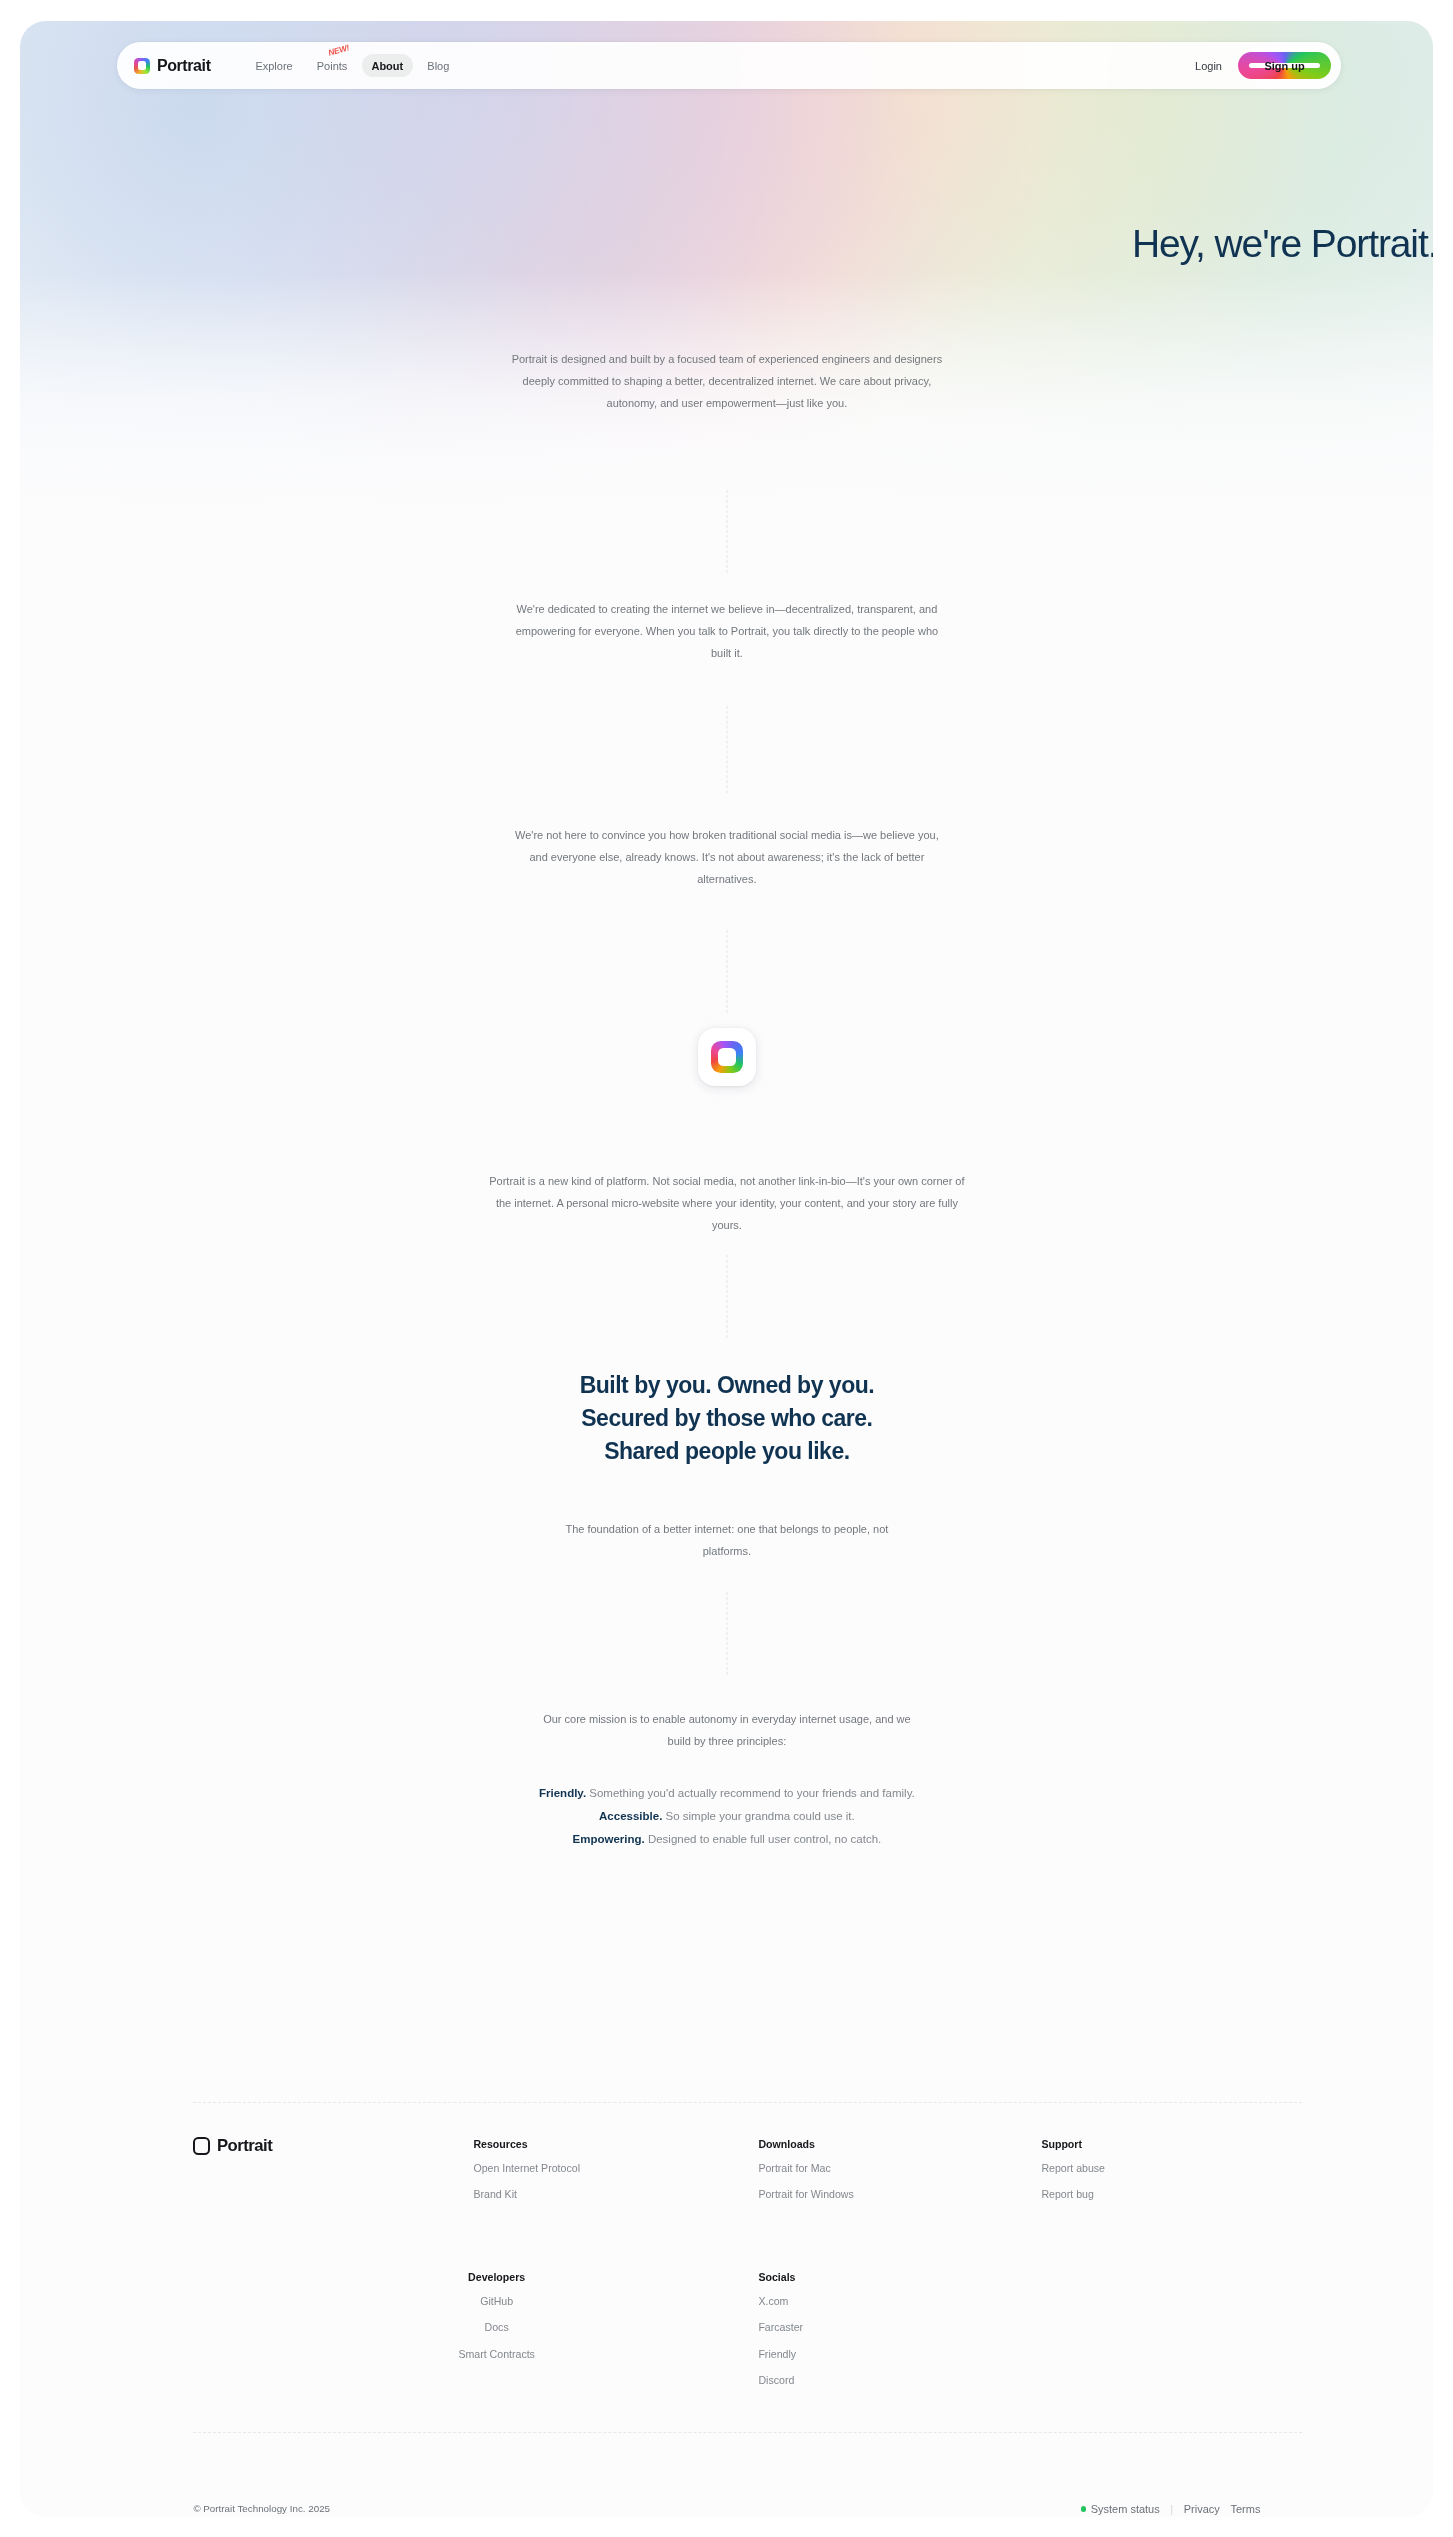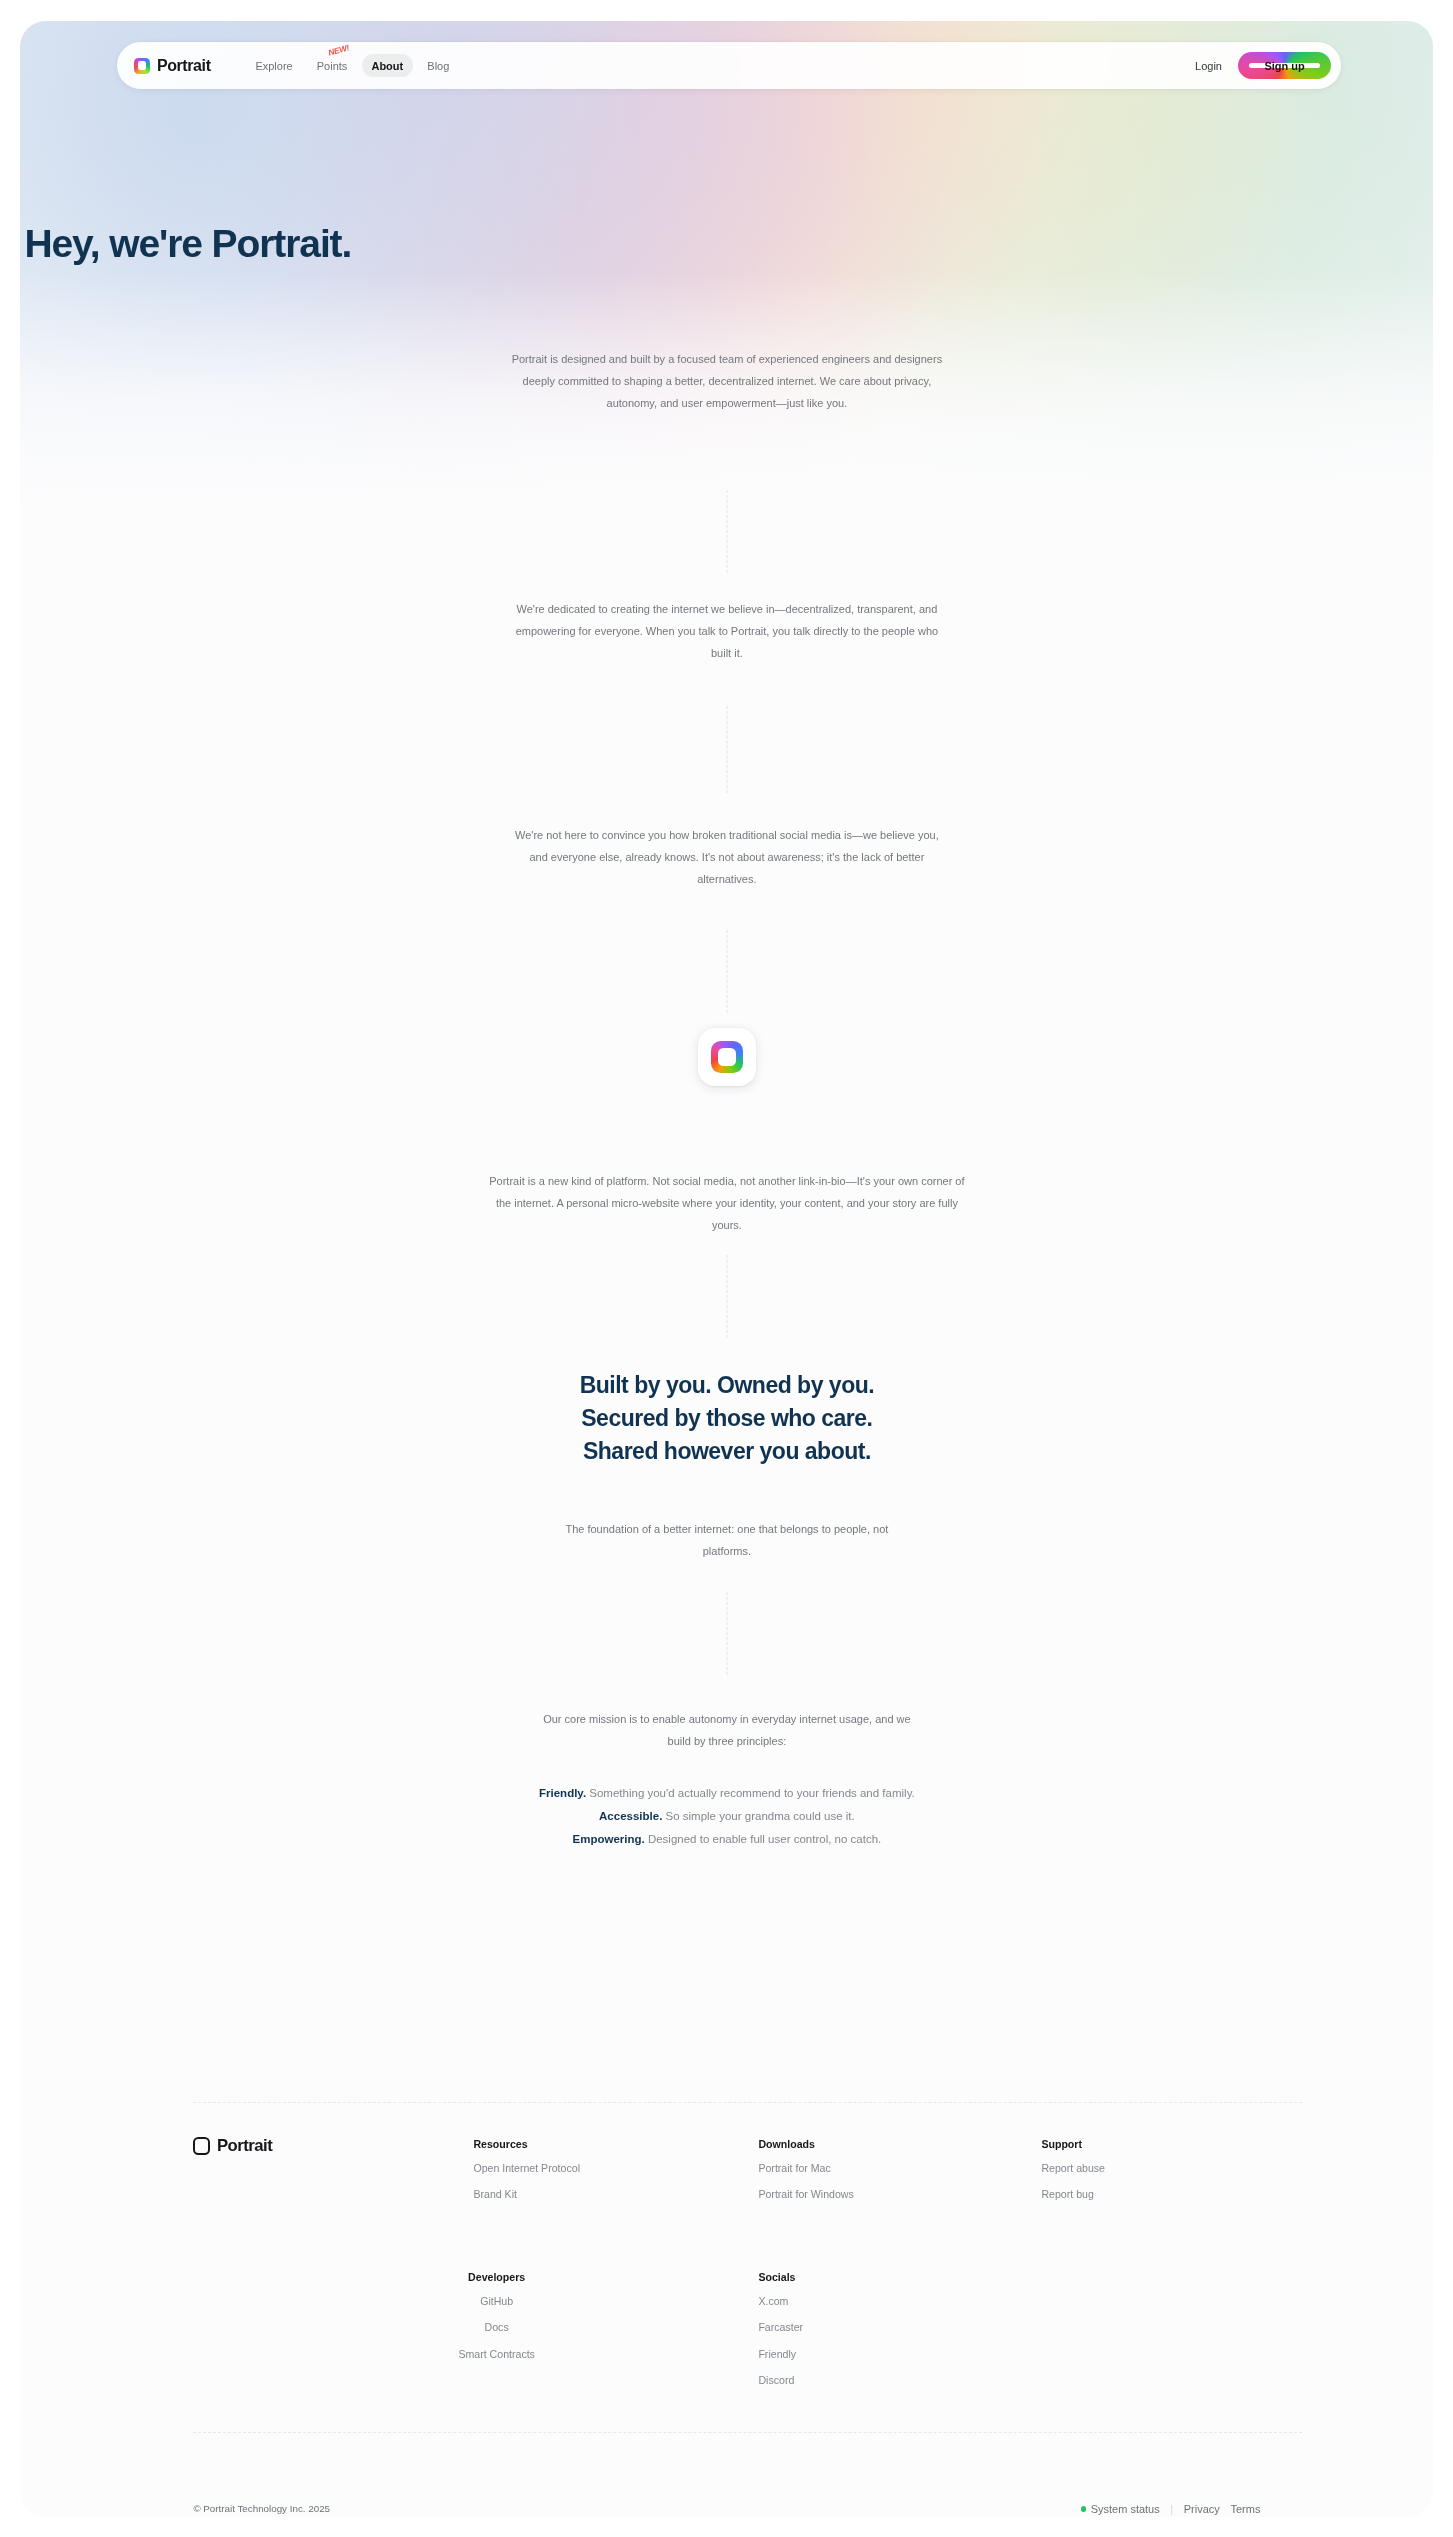--- a/index.html
+++ b/index.html
@@ -161,23 +161,23 @@
     white-space: nowrap;
   }
 
   
   .content { position: absolute; left: 0; top: 0; width: 100%; }
 
   .hero-title {
     position: absolute;
     left: 4px; top: 201px;
     width: 100%;
-    text-align: left;
+    text-align: right;
     font-size: 39px;
-    font-weight: bold;
+    font-weight: normal;
     color: #103352;
     letter-spacing: -1.1px;
   }
 
   .para {
     position: absolute;
     left: 50%;
     transform: translateX(-50%);
     text-align: center;
     color: #73787d;
@@ -396,21 +396,21 @@
         </span>
     </div>
 
     <p class="para p4">Portrait is a new kind of platform. Not social media, not another link-in-bio—It's your own corner of the internet. A personal micro-website where your identity, your content, and your story are fully yours.</p>
 
     <div class="vdash v4"></div>
 
     <h2 class="big-heading">
         <div>Built by you. Owned by you.</div>
         <div>Secured by those who care.</div>
-        <div>Shared however you about.</div>
+        <div>Shared people you like.</div>
       </h2>
 
     <p class="para p5">The foundation of a better internet: one that belongs to people, not platforms.</p>
 
     <div class="vdash v5"></div>
 
     <p class="para p6">Our core mission is to enable autonomy in everyday internet usage, and we build by three principles:</p>
 
     <div class="principles">
       <div>

